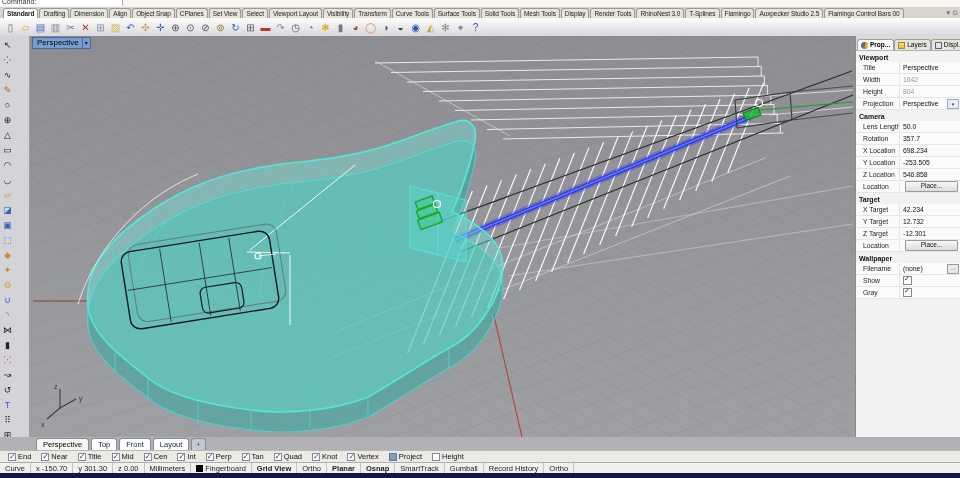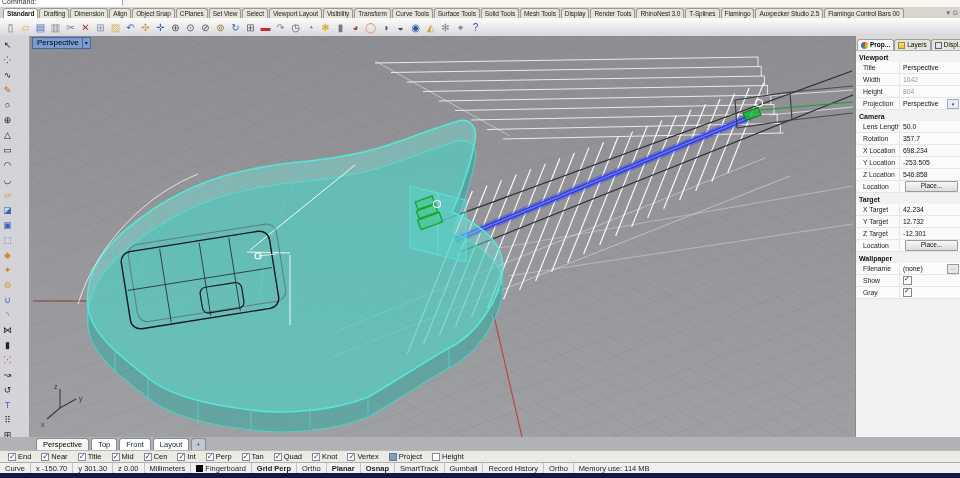--- a/index.html
+++ b/index.html
@@ -623,21 +623,21 @@
         <span>z 0.00</span>
       </div>
       <div class="pane">
         <span>Millimeters</span>
       </div>
       <div class="pane">
         <span class="sw" style="background: rgb(0, 0, 0);"></span>
         <span>Fingerboard</span>
       </div>
       <div class="pane bold">
-        <span>Grid Perp</span>
+        <span>Grid View</span>
       </div>
       <div class="pane">
         <span>Ortho</span>
       </div>
       <div class="pane bold">
         <span>Planar</span>
       </div>
       <div class="pane bold">
         <span>Osnap</span>
       </div>
@@ -646,19 +646,16 @@
       </div>
       <div class="pane">
         <span>Gumball</span>
       </div>
       <div class="pane">
         <span>Record History</span>
       </div>
       <div class="pane">
         <span>Ortho</span>
       </div>
-      <div class="pane mem">
-        <span>Memory use: 114 MB</span>
-      </div>
     </div>
 
   <div class="bottombar"></div>
 </div>
 
 </body></html>

